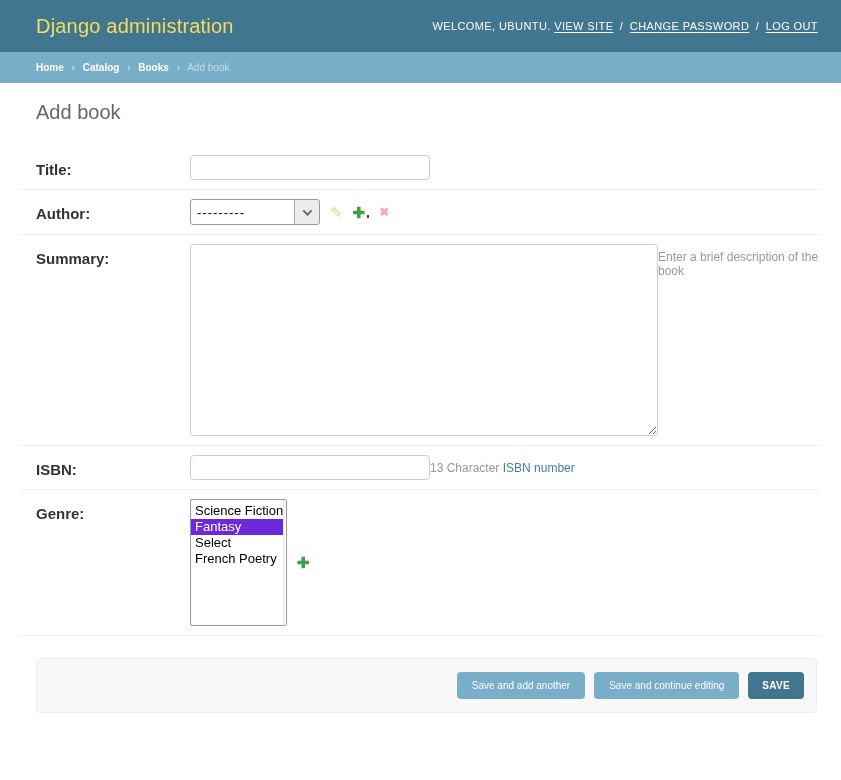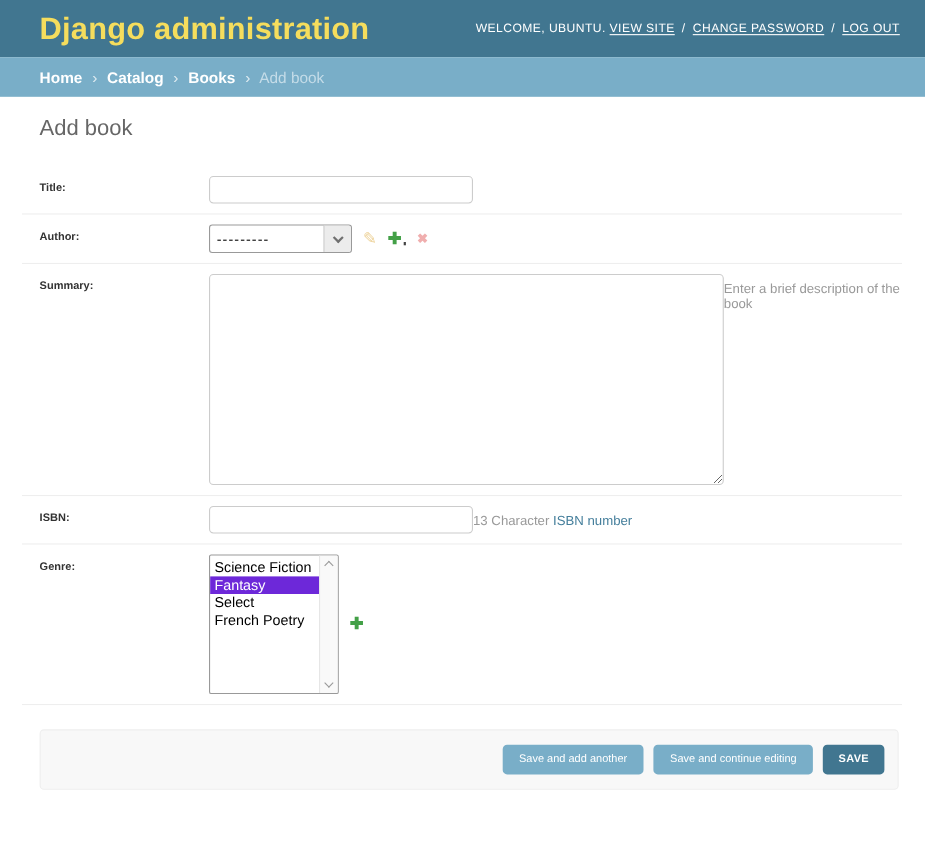--- a/index.html
+++ b/index.html
@@ -16,22 +16,22 @@
     background: #417690;
     height: 52px;
     display: flex;
     align-items: center;
     justify-content: space-between;
     padding: 0 23px 0 36px;
     color: #fff;
   }
   #branding {
     color: #f5dd5d;
-    font-size: 28px;
-    font-weight: 700;
+    font-size: 20px;
+    font-weight: 400;
     letter-spacing: .2px;
     cursor: pointer;
   }
   #user-tools {
     font-size: 11px;
     letter-spacing: .4px;
     color: #fff;
     white-space: nowrap;
   }
   #user-tools a {
@@ -40,21 +40,21 @@
     text-underline-offset: 2px;
     cursor: pointer;
   }
   #user-tools .sep { margin: 0 3px; }
   #user-tools strong { font-weight: normal; }
 
   
   .breadcrumbs {
     background: #79aec8;
     padding: 10px 36px;
-    font-size: 14px;
+    font-size: 10px;
     color: #c4dce8;
   }
   .breadcrumbs a {
     color: #fff;
     font-weight: 600;
     text-decoration: none;
     cursor: pointer;
   }
   .breadcrumbs .bsep { margin: 0 5px; color: rgba(255,255,255,.75); }
   .breadcrumbs .current { color: #c4dce8; }
@@ -70,21 +70,21 @@
 
   .form-row {
     border-bottom: 1px solid #eee;
     padding: 9px 0 9px 16px;
     display: flex;
     align-items: flex-start;
   }
   .form-row label {
     width: 154px;
     flex: 0 0 154px;
-    font-size: 10px;
+    font-size: 15px;
     font-weight: 600;
     color: #333;
     padding-top: 6px;
   }
   .field { display: flex; flex-direction: row; }
   .field-inline { flex-direction: row; align-items: center; }
 
   input[type="text"] {
     width: 240px;
     padding: 4px 6px;
@@ -169,21 +169,21 @@
     width: 2px; height: 3px;
     background: #444;
     margin-left: 2px;
     align-self: flex-end;
     margin-bottom: 7px;
   }
 
   
   .genre-line { display: flex; align-items: center; }
   .multiselect {
-    width: 118px;
+    width: 97px;
     height: 127px;
     border: 1px solid #999;
     border-radius: 2px;
     background: #fff;
     display: flex;
     overflow: hidden;
   }
   .ms-options { flex: 1; padding-top: 3px; cursor: default; }
   .ms-options .option {
     font-size: 13px;

